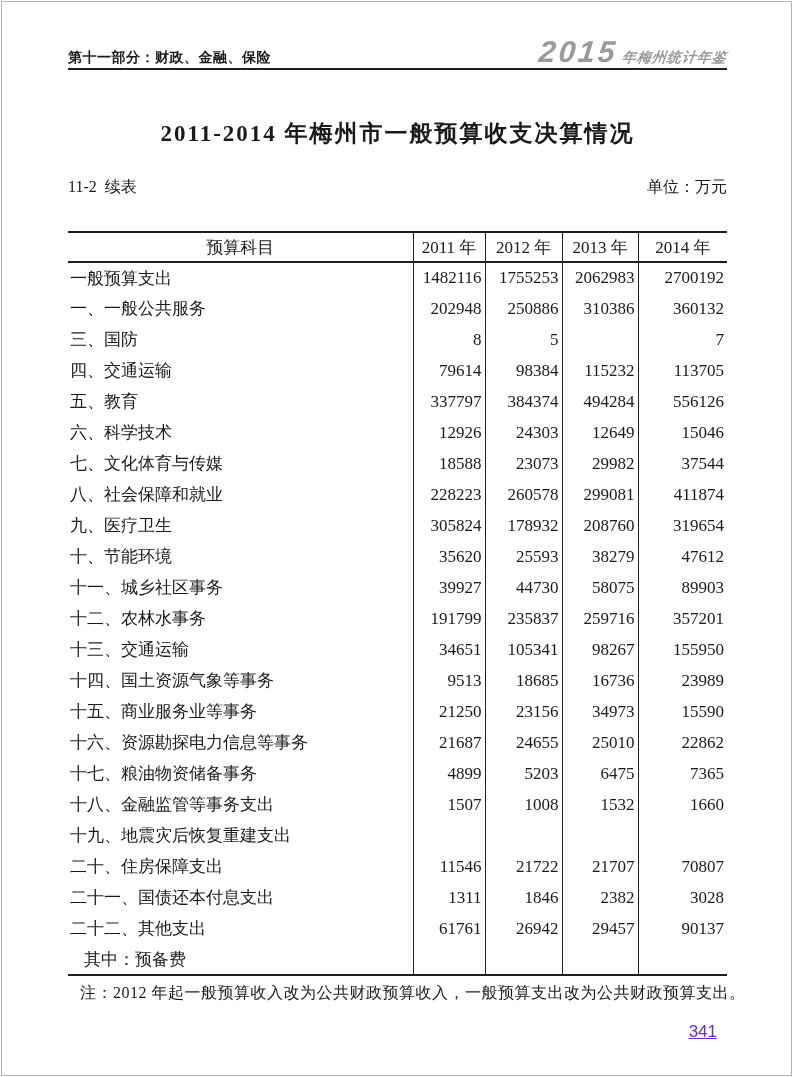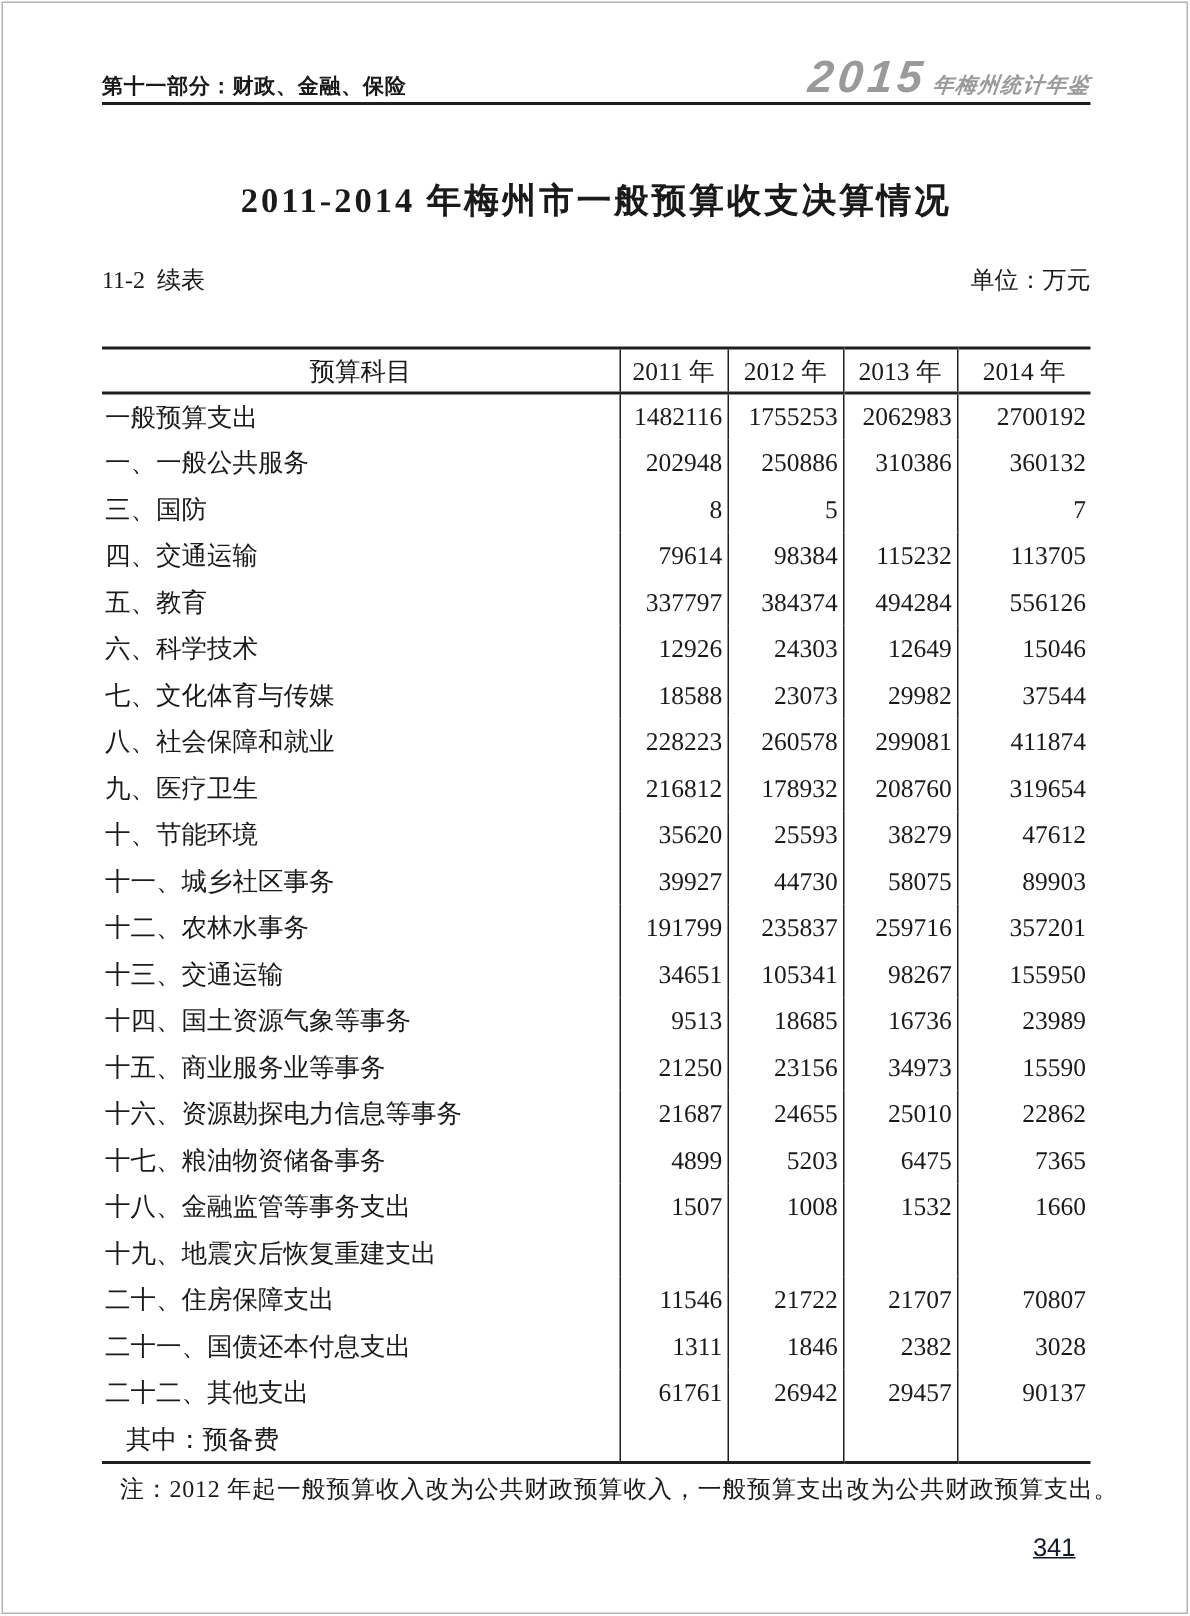--- a/index.html
+++ b/index.html
@@ -65,21 +65,21 @@
   td.label-cell { text-align: left; padding-left: 2px; white-space: nowrap; overflow: hidden; }
   td.label-cell.indent { padding-left: 16px; }
   td.value-cell { text-align: right; padding-right: 3px; font-variant-numeric: tabular-nums; }
   .table-note {
     position: absolute; left: 80px; width: 680px; top: 983px;
     font-size: 16px; white-space: nowrap; letter-spacing: 0.5px;
   }
   .page-number {
     position: absolute; top: 1022px; right: 76px;
     font-family: "Liberation Sans", "DejaVu Sans", sans-serif;
-    font-size: 17px; color: #0f172a; text-decoration: underline;
+    font-size: 17px; color: #6d28d9; text-decoration: underline;
   }
 </style>
 </head>
 <body>
 
 <div class="page-frame"></div>
 
 <div class="page-header">
   <span class="section-label">第十一部分：财政、金融、保险</span>
   <span class="yearbook-logo">
@@ -166,21 +166,21 @@
       </tr>
       <tr>
         <td class="label-cell sep">八、社会保障和就业</td>
         <td class="value-cell sep">228223</td>
         <td class="value-cell sep">260578</td>
         <td class="value-cell sep">299081</td>
         <td class="value-cell">411874</td>
       </tr>
       <tr>
         <td class="label-cell sep">九、医疗卫生</td>
-        <td class="value-cell sep">216812</td>
+        <td class="value-cell sep">305824</td>
         <td class="value-cell sep">178932</td>
         <td class="value-cell sep">208760</td>
         <td class="value-cell">319654</td>
       </tr>
       <tr>
         <td class="label-cell sep">十、节能环境</td>
         <td class="value-cell sep">35620</td>
         <td class="value-cell sep">25593</td>
         <td class="value-cell sep">38279</td>
         <td class="value-cell">47612</td>

